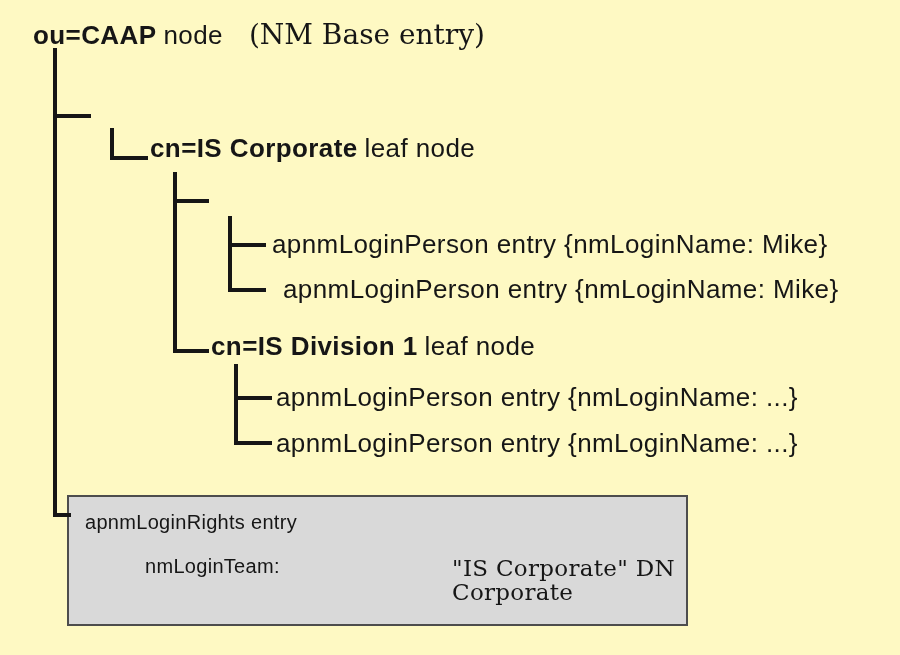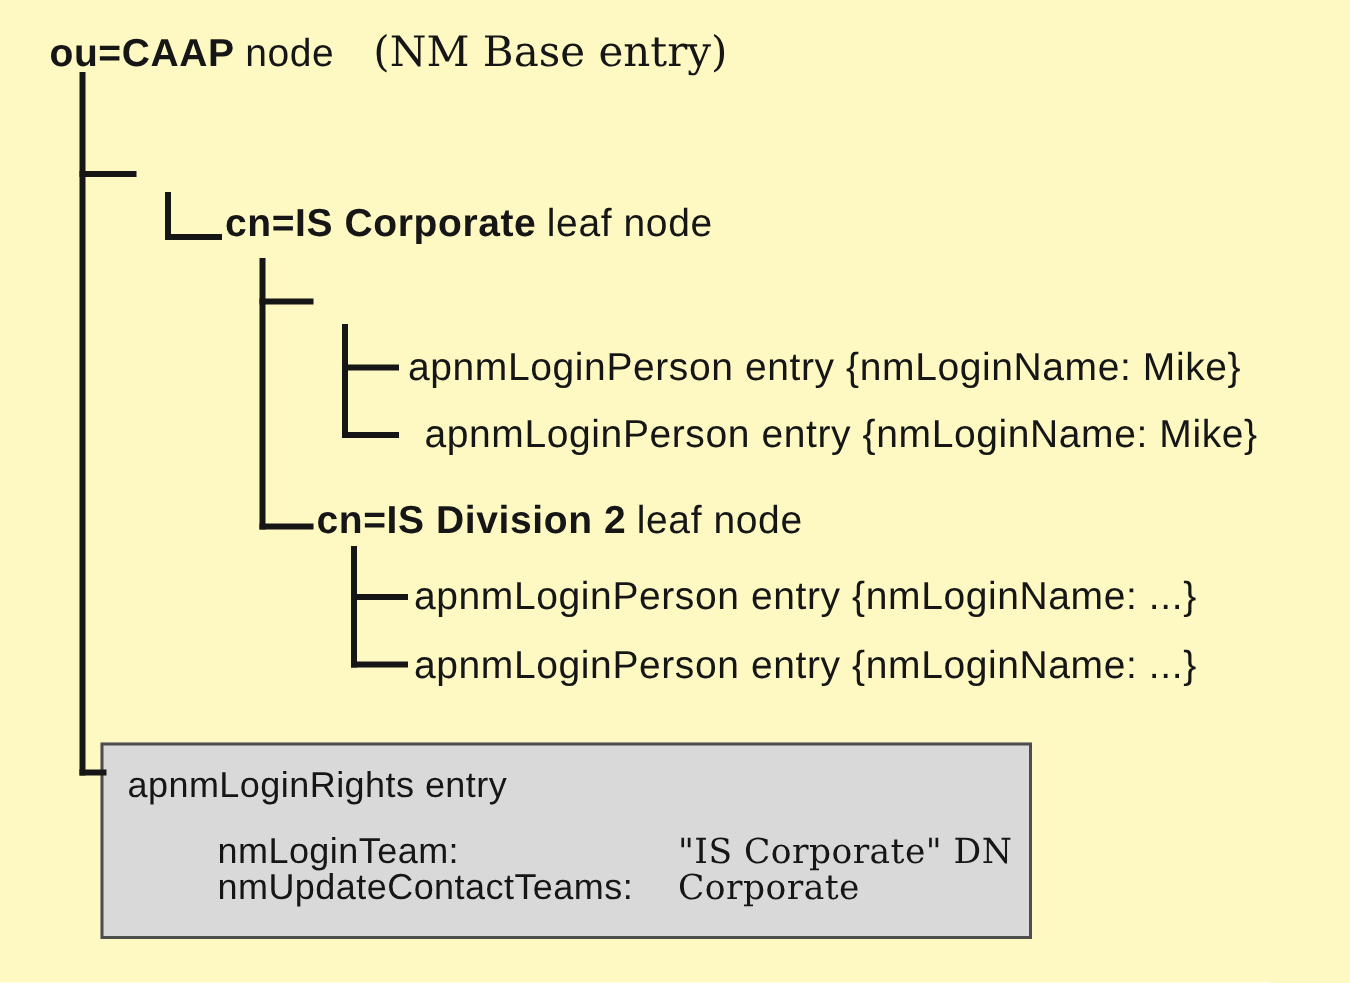--- a/index.html
+++ b/index.html
@@ -5,21 +5,21 @@
   html,body { margin:0; padding:0; background:#ffffff; }
   #canvas {
     position:relative; width:900px; height:655px;
     background:#fef9c3; overflow:hidden;
     font-family:"Liberation Sans", sans-serif;
     color:#161616;
   }
   .line { position:absolute; background:#161616; }
   .lbl  { position:absolute; white-space:nowrap; line-height:1; letter-spacing:0.4px; }
   .f26  { font-size:26px; }
-  .f24  { font-size:24px; }
+  .f24  { font-size:20px; }
   .bold { font-weight:700; }
   .suffix { margin-left:7px; }
   .serif-ann {
     font-family:"DejaVu Serif", serif; font-size:28px;
     margin-left:26px; letter-spacing:0px;
   }
   .serif-val {
     font-family:"DejaVu Serif", serif; font-size:23px; letter-spacing:0px;
   }
   #rights-box {
@@ -48,31 +48,30 @@
   <div class="line" style="left:228px; top:243px; width:38px; height:4px;"></div>
   <div class="line" style="left:228px; top:288px; width:38px; height:4px;"></div>
   <div class="line" style="left:234px; top:364px; width:4px;  height:81px;"></div>
   <div class="line" style="left:234px; top:396px; width:38px; height:4px;"></div>
   <div class="line" style="left:234px; top:441px; width:38px; height:4px;"></div>
 
   <div class="lbl f26" style="left:150px; top:135px;">
     <span class="bold">cn=IS Corporate</span><span class="suffix">leaf node</span>
   </div>
   <div class="lbl f26" style="left:211px; top:333px;">
-    <span class="bold">cn=IS Division 2</span><span class="suffix">leaf node</span>
+    <span class="bold">cn=IS Division 1</span><span class="suffix">leaf node</span>
   </div>
 
   <div class="lbl f26" style="left:272px; top:231px;">apnmLoginPerson entry {nmLoginName: Mike}</div>
   <div class="lbl f26" style="left:283px; top:276px;">apnmLoginPerson entry {nmLoginName: Mike}</div>
   <div class="lbl f26" style="left:276px; top:384px;">apnmLoginPerson entry {nmLoginName: ...}</div>
   <div class="lbl f26" style="left:276px; top:430px;">apnmLoginPerson entry {nmLoginName: ...}</div>
 
   <div id="rights-box">
     <div class="lbl f24" style="left:16px; top:15px;">apnmLoginRights entry</div>
     <div class="lbl f24" style="left:76px; top:59px;">nmLoginTeam:</div>
     <div class="lbl serif-val" style="left:383px; top:60px;">"IS Corporate" DN</div>
-    <div class="lbl f24" style="left:76px; top:83px;">nmUpdateContactTeams:</div>
     <div class="lbl serif-val" style="left:383px; top:84px;">Corporate</div>
   </div>
 
   <div class="line" style="left:53px; top:513px; width:18px; height:4px;"></div>
 
 </div>
 
 </body></html>

